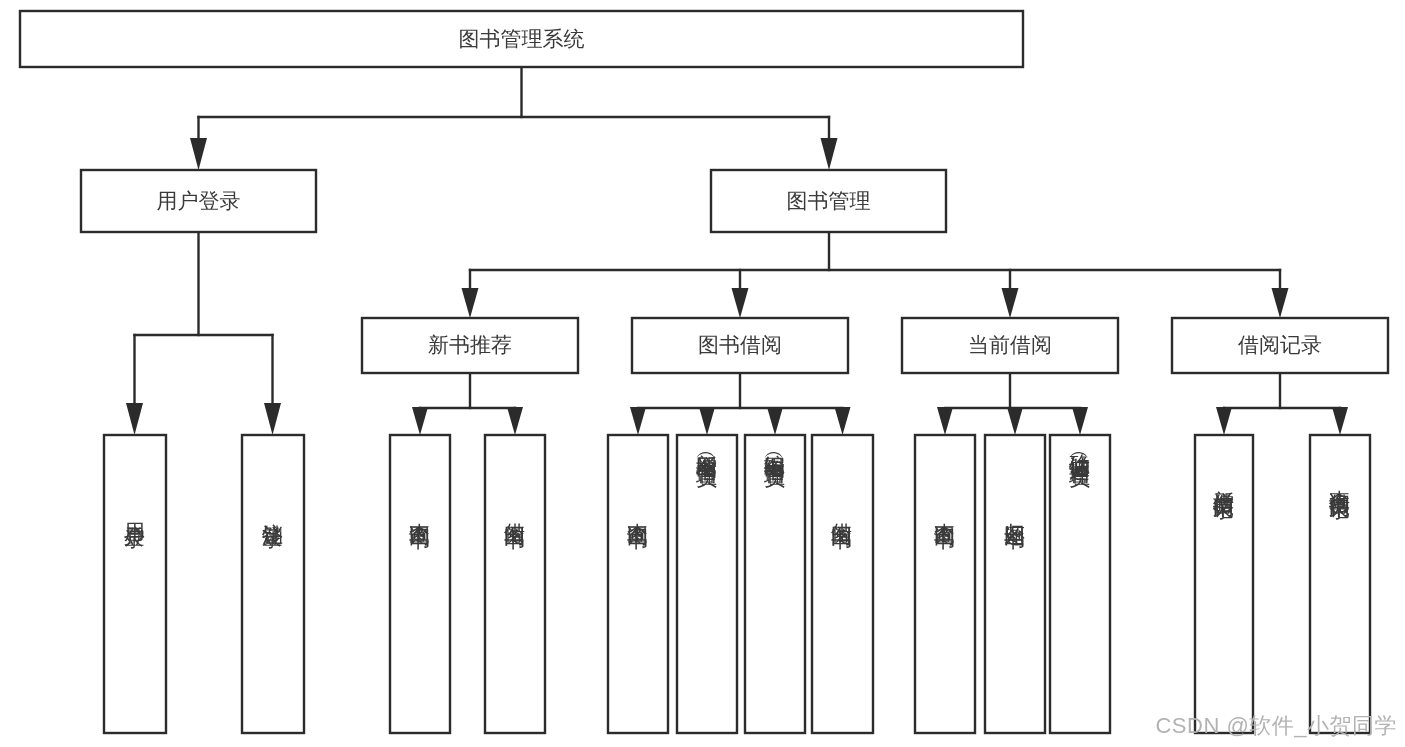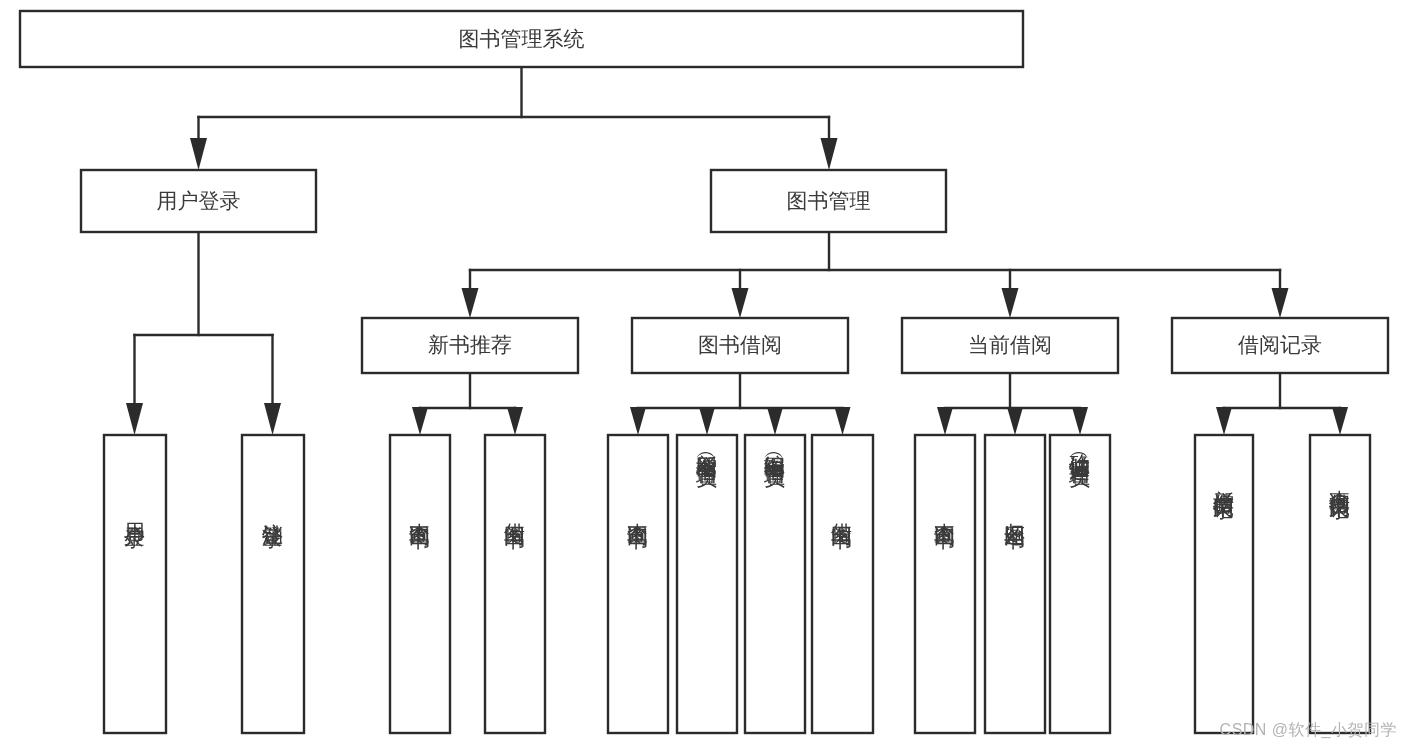--- a/index.html
+++ b/index.html
@@ -56,21 +56,21 @@
     text-anchor: middle;
     writing-mode: vertical-rl;
     letter-spacing: 2px;
     white-space: pre;
   }
   .watermark {
     position: absolute;
     right: 8px;
     bottom: 6px;
     font-family: "Liberation Sans", "DejaVu Sans", sans-serif;
-    font-size: 16px;
+    font-size: 22px;
     color: #b3b3b3;
     letter-spacing: 0.5px;
     pointer-events: none;
     user-select: none;
   }
 </style>
 </head>
 <body>
 
 <div id="diagram-root">

